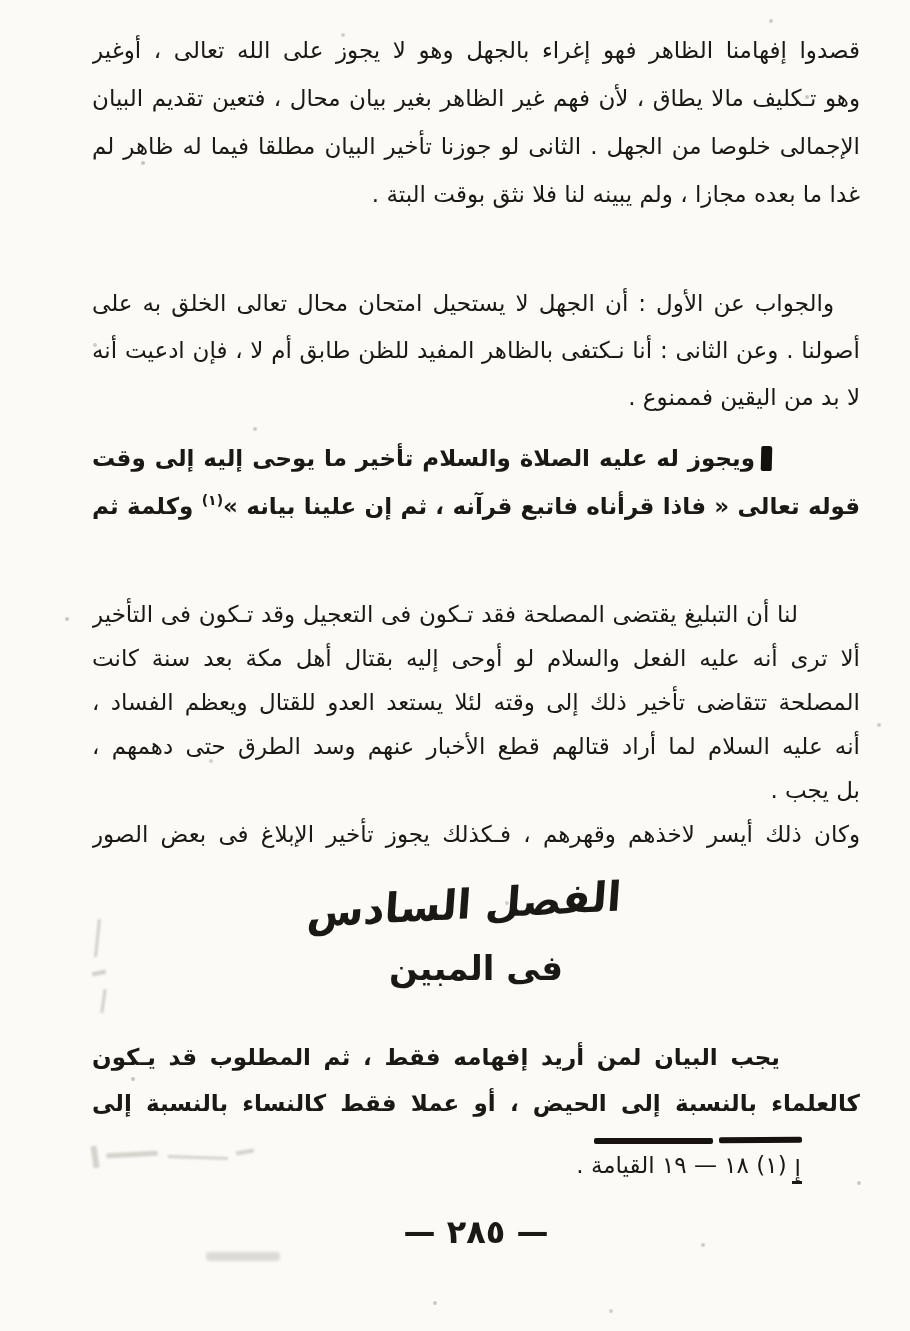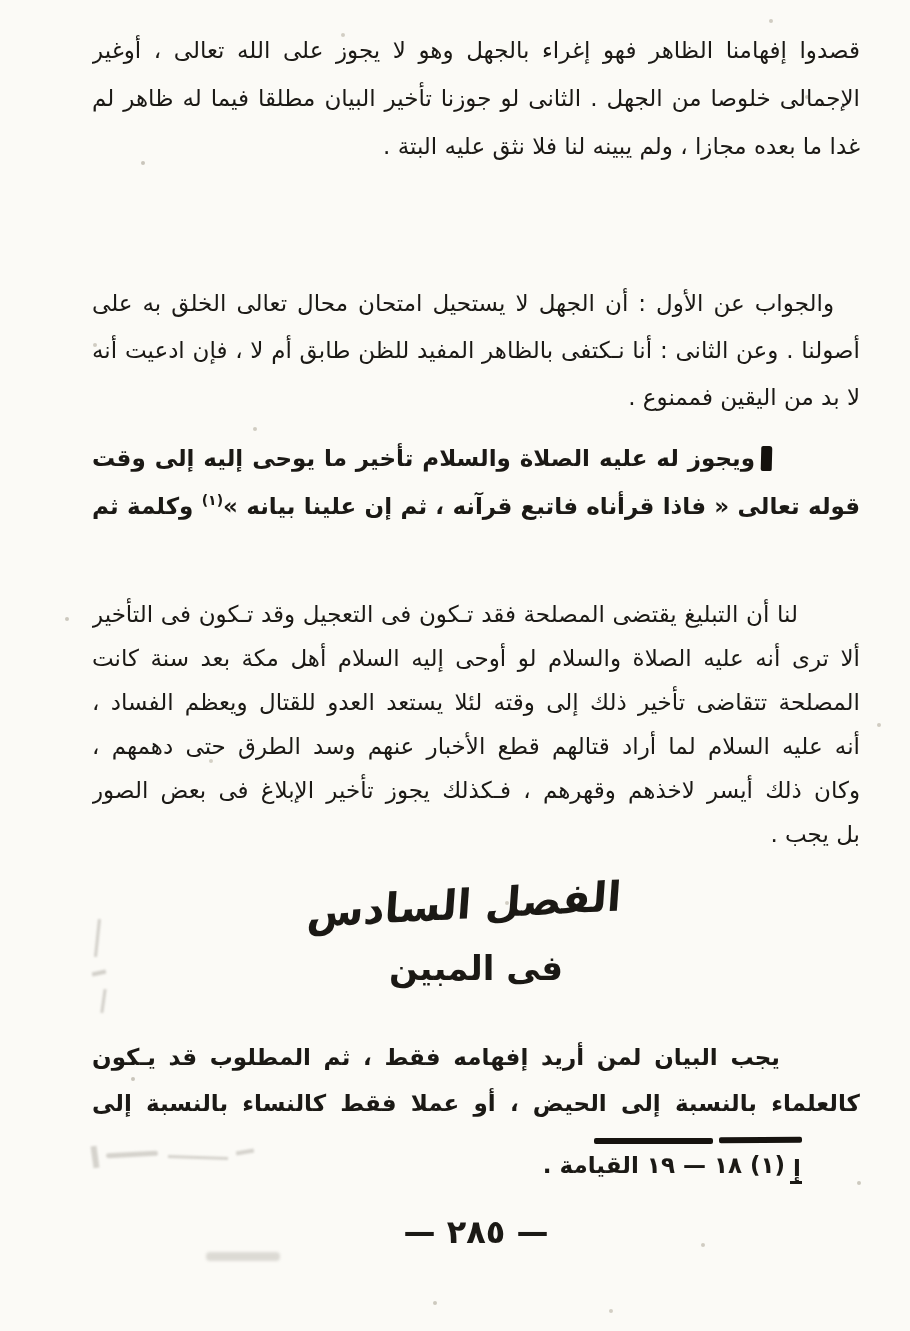--- a/index.html
+++ b/index.html
@@ -57,21 +57,21 @@
   }
   .h2{
     position:absolute;left:92px;width:768px;top:948px;
     text-align:center;font-size:34px;font-weight:bold;
   }
   .fnsep1,.fnsep2{position:absolute;height:6px;background:#16130f;border-radius:2px;}
   .fnsep1{left:594px;top:1138px;width:119px;}
   .fnsep2{left:719px;top:1137px;width:83px;transform:rotate(-0.4deg);}
   .footnote{
     position:absolute;right:108px;top:1152px;
-    font-size:23px;font-weight:bold;direction:rtl;
+    font-size:23px;font-weight:normal;direction:rtl;
     white-space:nowrap;
   }
   .footnote .stray{
     display:inline-block;margin-left:5px;
     border-bottom:3px solid #1b1915;padding:0 1px 0 3px;
     transform:translateY(3px);
   }
   .pagenum{
     position:absolute;left:92px;width:768px;top:1213px;
     text-align:center;font-size:32px;font-weight:bold;
@@ -103,46 +103,47 @@
 </style>
 </head>
 <body>
 
 <div class="page">
 
   <div class="speck"></div>
 
   <div class="para p1">
     <div class="line">قصدوا إفهامنا الظاهر فهو إغراء بالجهل وهو لا يجوز على الله تعالى ، أوغير الظاهر</div>
+    <div class="line">وهو تـكليف مالا يطاق ، لأن فهم غير الظاهر بغير بيان محال ، فتعين تقديم البيان</div>
     <div class="line">الإجمالى خلوصا من الجهل . الثانى لو جوزنا تأخير البيان مطلقا فيما له ظاهر لم يكن</div>
-    <div class="line end">غدا ما بعده مجازا ، ولم يبينه لنا فلا نثق عليه البتة .</div>
+    <div class="line end">غدا ما بعده مجازا ، ولم يبينه لنا فلا نثق بوقت البتة .</div>
   </div>
 
   <div class="para p2">
     <div class="line ind-s">والجواب عن الأول : أن الجهل لا يستحيل امتحان محال تعالى الخلق به على</div>
     <div class="line">أصولنا . وعن الثانى : أنا نـكتفى بالظاهر المفيد للظن طابق أم لا ، فإن ادعيت أنه</div>
     <div class="line end">لا بد من اليقين فممنوع .</div>
   </div>
 
   <div class="para p3">
     <div class="line ind-xl">
       <span class="pmark"></span><span>ويجوز له عليه الصلاة والسلام تأخير ما يوحى إليه إلى وقت الحاجة ، لنا</span>
     </div>
     <div class="line">
       <span>قوله تعالى « فاذا قرأناه فاتبع قرآنه ، ثم إن علينا بيانه »</span><sup class="fref">(١)</sup><span> وكلمة ثم للتراخى</span>
     </div>
   </div>
 
   <div class="para p4">
     <div class="line ind-m">لنا أن التبليغ يقتضى المصلحة فقد تـكون فى التعجيل وقد تـكون فى التأخير ،</div>
-    <div class="line">ألا ترى أنه عليه الصلاة والسلام لو أوحى إليه السلام أهل مكة بعد سنة كانت</div>
+    <div class="line">ألا ترى أنه عليه الفعل والسلام لو أوحى إليه بقتال أهل مكة بعد سنة كانت</div>
     <div class="line">المصلحة تتقاضى تأخير ذلك إلى وقته لئلا يستعد العدو للقتال ويعظم الفساد ، ولذلك</div>
     <div class="line">أنه عليه السلام لما أراد قتالهم قطع الأخبار عنهم وسد الطرق حتى دهمهم ،</div>
+    <div class="line end">بل يجب .</div>
     <div class="line">وكان ذلك أيسر لاخذهم وقهرهم ، فـكذلك يجوز تأخير الإبلاغ فى بعض الصور</div>
-    <div class="line end">بل يجب .</div>
   </div>
 
   <div class="h1">
     <span>الفصل السادس</span>
   </div>
   <div class="h2">فى المبين</div>
 
   <div class="para p5">
     <div class="line ind-l">يجب البيان لمن أريد إفهامه فقط ، ثم المطلوب قد يـكون عِلماً فقـط</div>
     <div class="line">كالعلماء بالنسبة إلى الحيض ، أو عملا فقط كالنساء بالنسبة إلى أحكام الحيض</div>

